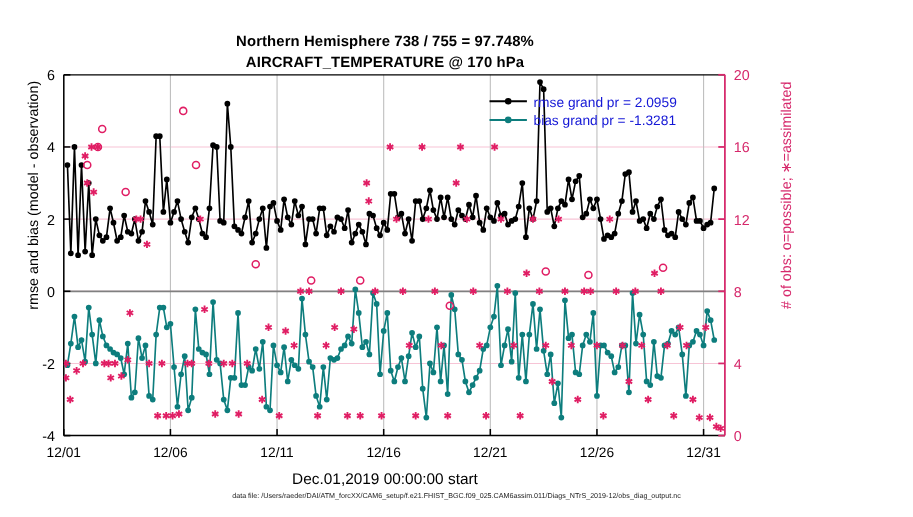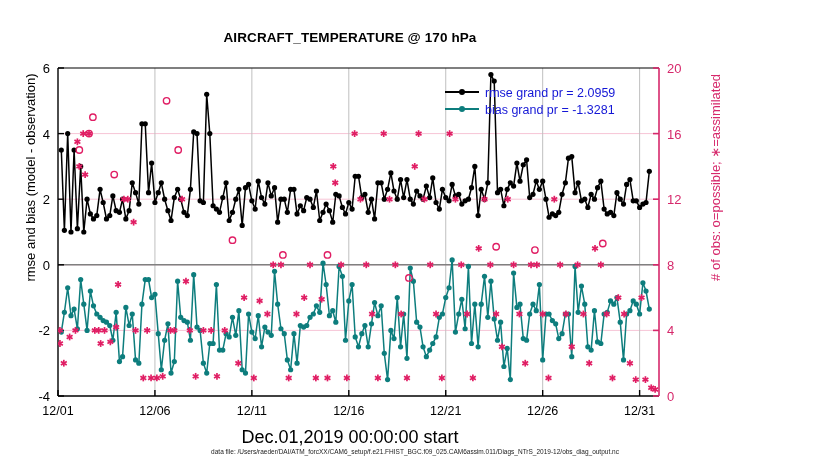--- a/index.html
+++ b/index.html
@@ -8,36 +8,37 @@
   #root{position:relative;width:830px;height:470px;}
 
   .title-block{position:absolute;left:0;top:28px;width:700px;text-align:center;}
   .title-line{font-size:13.5px;font-weight:bold;line-height:19px;letter-spacing:.1px;}
 
   .ylabel-left{position:absolute;left:-140px;top:170px;width:340px;text-align:center;
     transform:rotate(-90deg);font-size:13px;color:#000;}
   .ylabel-right{position:absolute;left:545px;top:170px;width:340px;text-align:center;
     transform:rotate(-90deg);font-size:13px;color:#d6286b;}
 
-  .xlabel{position:absolute;left:0;top:427px;width:700px;text-align:center;font-size:18px;}
+  .xlabel{position:absolute;left:0;top:427px;width:700px;text-align:center;font-size:14px;}
   .footer{position:absolute;left:0;top:448px;width:830px;text-align:center;font-size:6.5px;color:#222;}
 
   svg{position:absolute;left:0;top:0;}
   text{font-family:"Liberation Sans",sans-serif;}
   .tick-l{font-size:13px;fill:#000;}
   .tick-r{font-size:13px;fill:#d6286b;}
   .tick-x{font-size:12.5px;fill:#000;}
   .legend-text{font-size:12.5px;fill:#1417d6;}
 </style>
 </head>
 <body>
 
 <div id="root">
 
   <div class="title-block">
+    <div class="title-line">Northern Hemisphere 738 / 755 = 97.748%</div>
     <div class="title-line">AIRCRAFT_TEMPERATURE @ 170 hPa</div>
   </div>
 
   <div class="ylabel-left">rmse and bias (model - observation)</div>
   <div class="ylabel-right"># of obs: o=possible; ∗=assimilated</div>
   <div class="xlabel">Dec.01,2019 00:00:00 start</div>
   <div class="footer">data file: /Users/raeder/DAI/ATM_forcXX/CAM6_setup/f.e21.FHIST_BGC.f09_025.CAM6assim.011/Diags_NTrS_2019-12/obs_diag_output.nc</div>
 
   <svg id="plot" width="830" height="470">
       <line x1="58" y1="330.4" x2="659" y2="330.4" stroke="#f7c4d6" stroke-width="1"></line>

